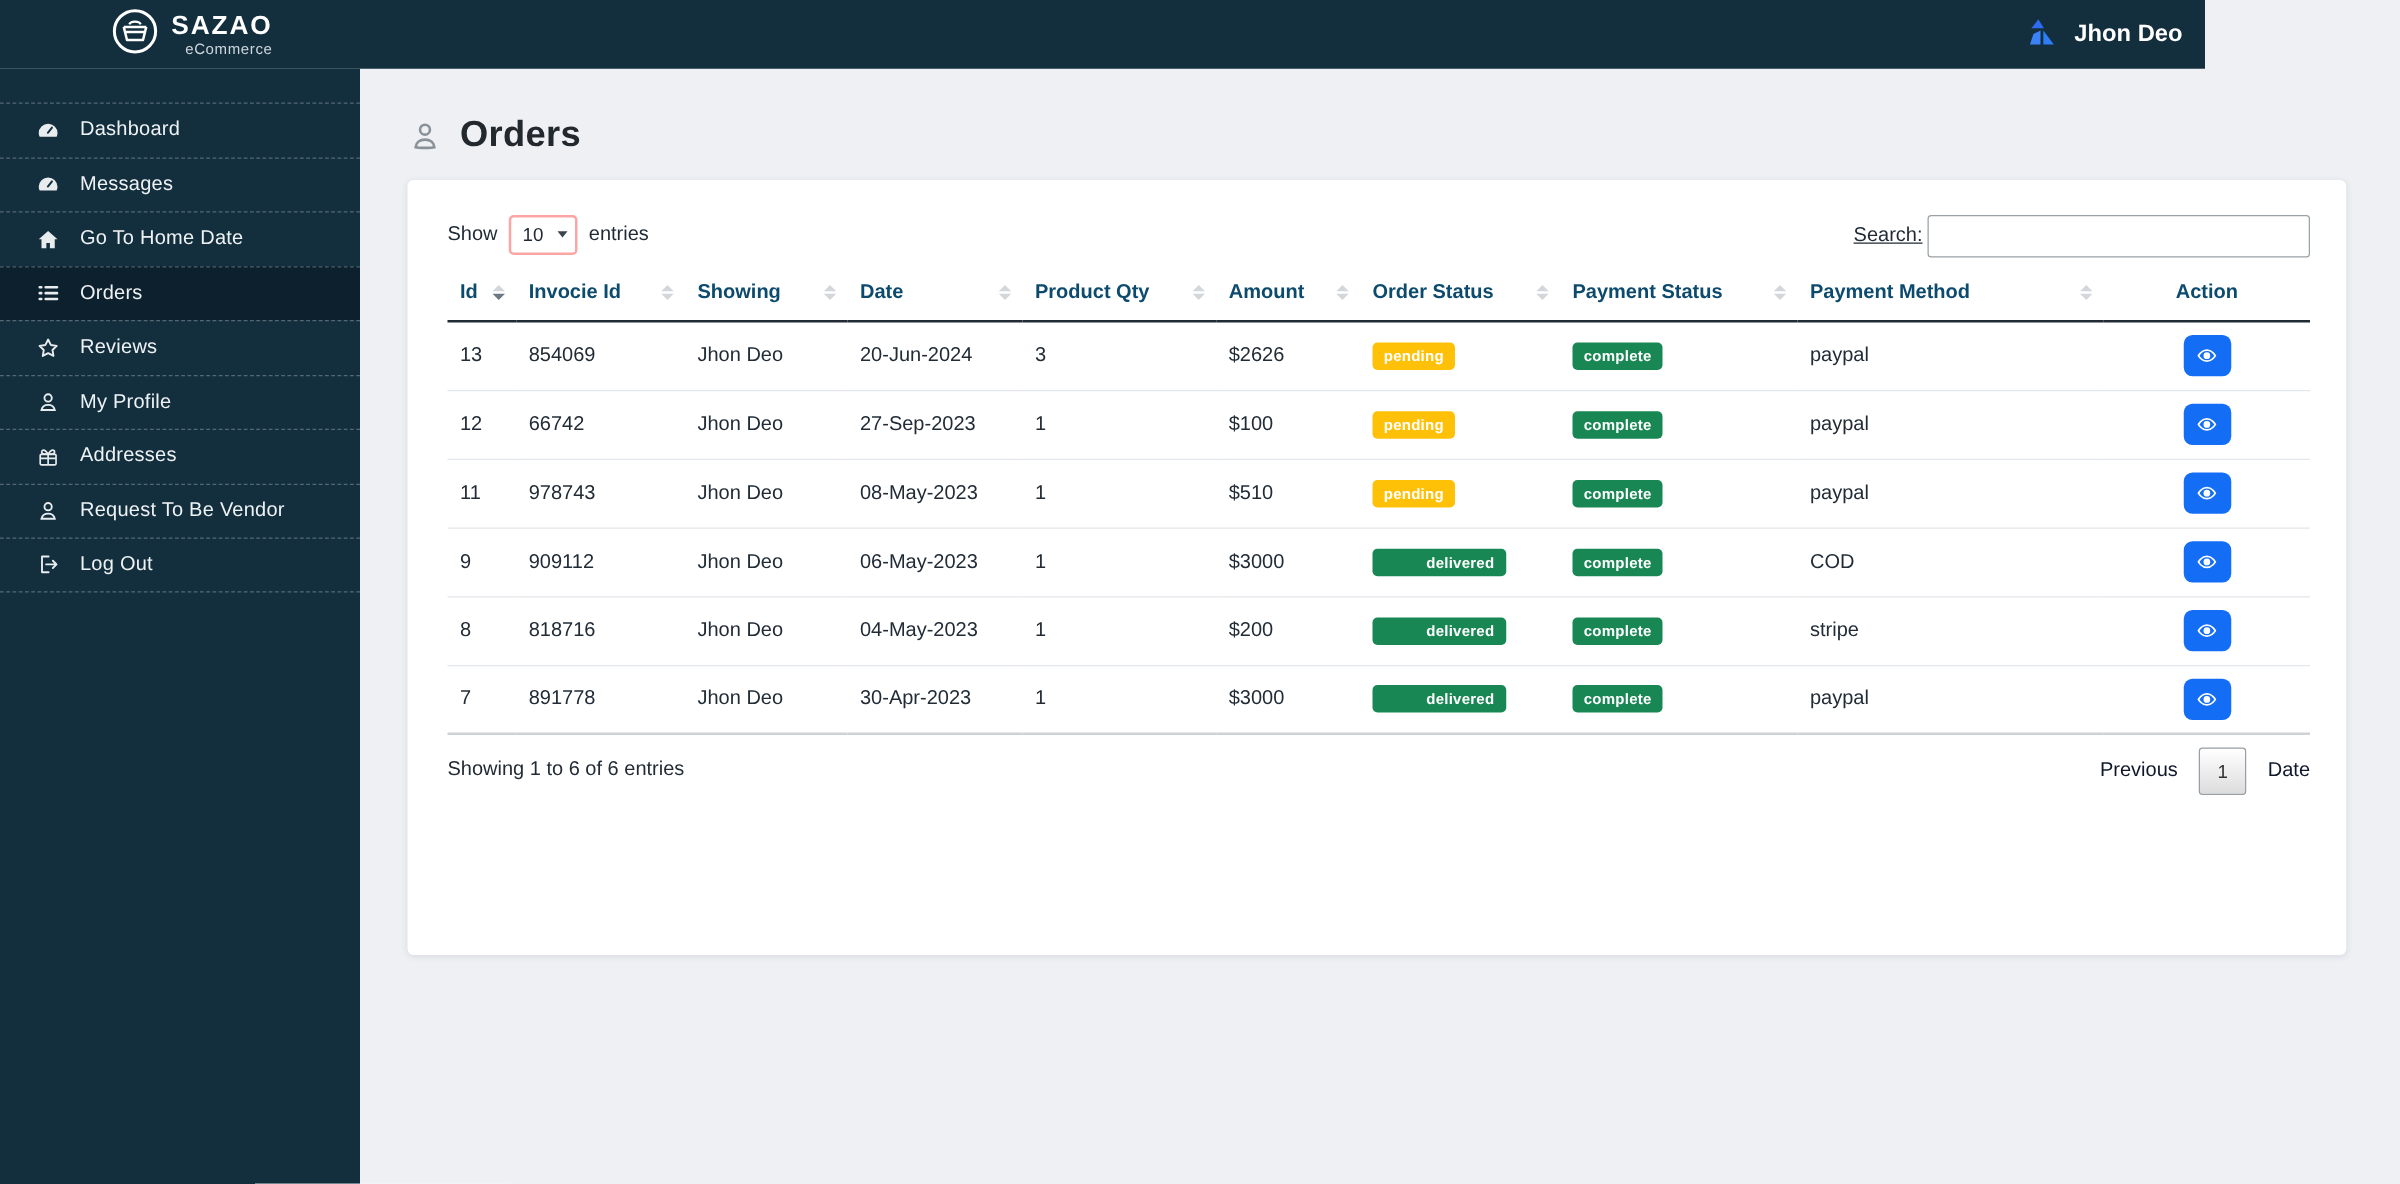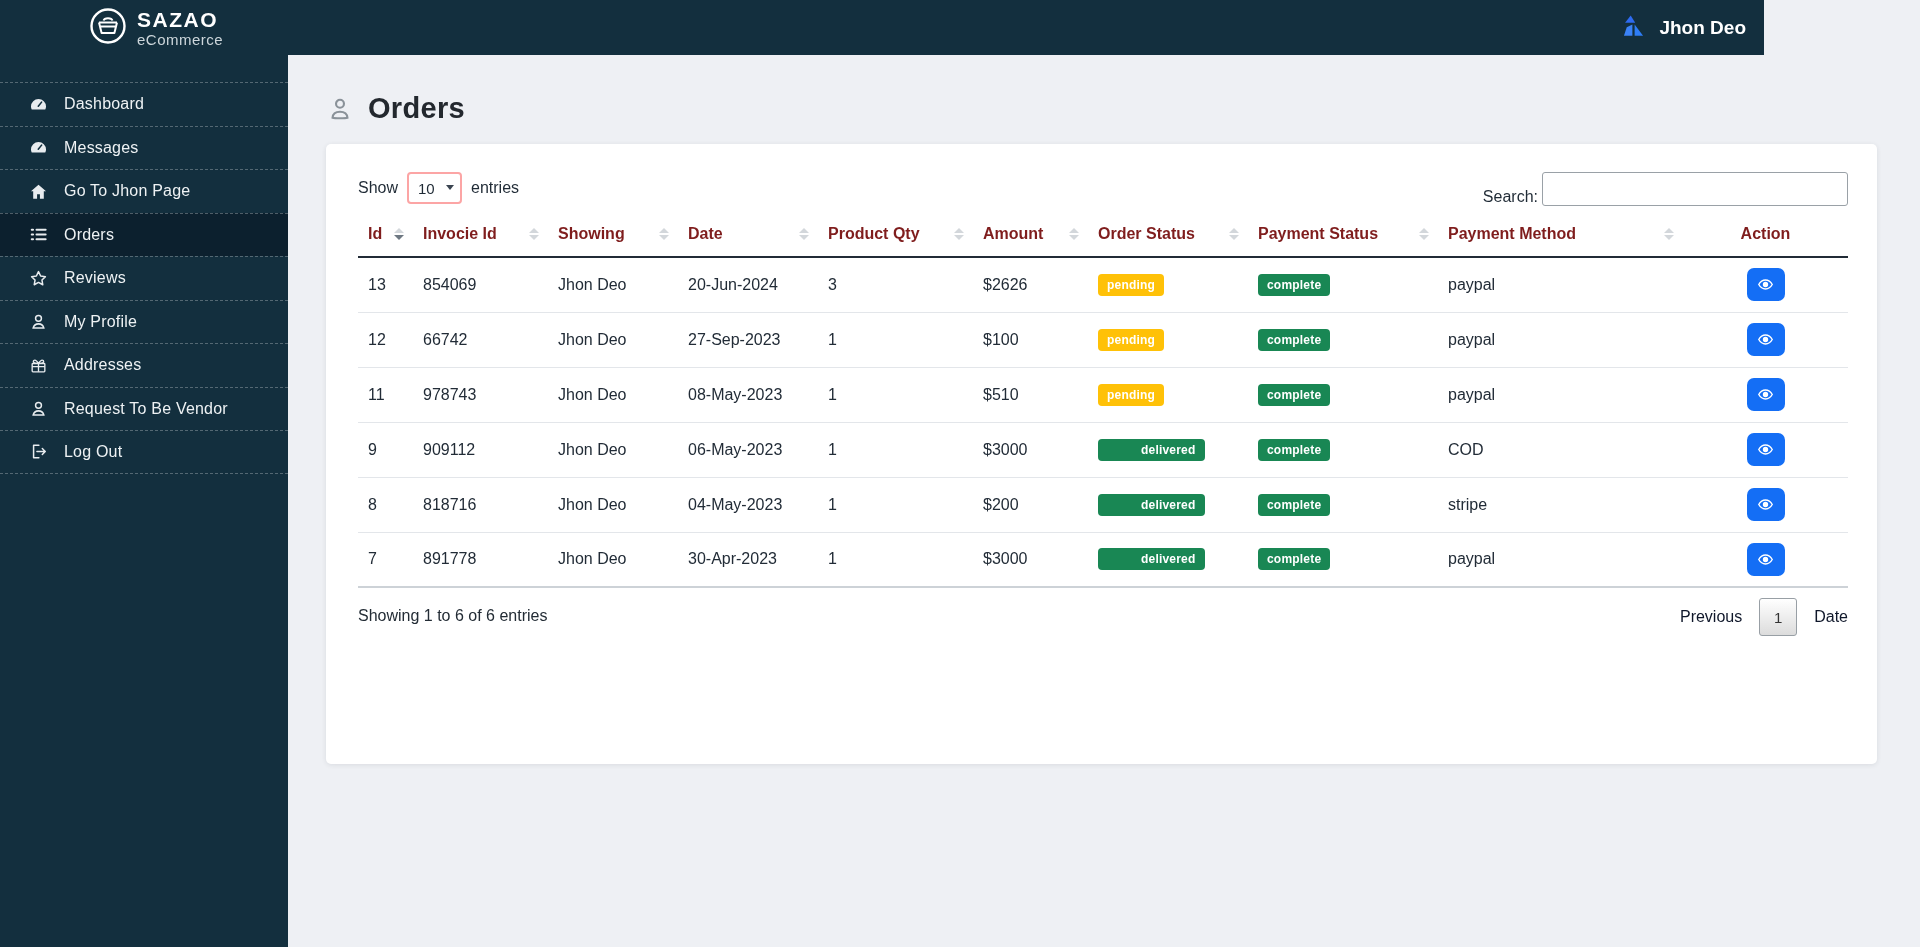--- a/index.html
+++ b/index.html
@@ -13,21 +13,21 @@
 
   
   .topbar {
     position:absolute; left:0; top:0; width:1764px; height:55px;
     background:var(--navbar-bg, #132f3e); z-index:3;
     display:flex; align-items:center;
   }
   .brand { display:flex; align-items:center; gap:9px; margin-left:88px; cursor:pointer; }
   .brand-text { display:flex; flex-direction:column; line-height:1; }
   .brand-name { color:#fff; font-size:21px; font-weight:bold; letter-spacing:1.5px; }
-  .brand-tag  { color:#cdd6db; font-size:15px; text-align:right; margin-top:2px; letter-spacing:.5px; }
+  .brand-tag  { color:#cdd6db; font-size:12px; text-align:right; margin-top:2px; letter-spacing:.5px; }
   .user-block { position:absolute; right:18px; top:0; height:55px; display:flex; align-items:center; gap:12px; cursor:pointer; }
   .user-name { color:#fff; font-size:19px; font-weight:bold; }
 
   
   .sidebar {
     position:absolute; left:0; top:55px; width:288px; height:892px;
     background:var(--navbar-bg, #132f3e); z-index:2;
   }
   .side-menu { margin-top:27px; }
   .side-item {
@@ -59,31 +59,31 @@
     width:55px; height:32px; font-size:15px; color:#1f2a35;
     border:2px solid #fca5a5; border-radius:4px; background:#fff;
     padding:0 18px 0 9px; appearance:none; -webkit-appearance:none;
     font-family:"Liberation Sans", sans-serif;
   }
   .select-wrap::after {
     content:""; position:absolute; right:8px; top:13px;
     border-left:4px solid transparent; border-right:4px solid transparent; border-top:5px solid #3a4450;
     pointer-events:none;
   }
-  .search-group { position:absolute; right:0; top:0; display:flex; align-items:flex-end; gap:4px; font-size:16px; color:#1f2a35; }
+  .search-group { position:absolute; right:0; top:0; display:flex; align-items:center; gap:4px; font-size:16px; color:#1f2a35;text-decoration:underline; }
   .search-group input {
     width:306px; height:34px; border:1px solid #9aa1a7; border-radius:3px;
     font-size:15px; padding:0 8px; background:#fff;
   }
 
   
   .table-wrap { position:absolute; left:32px; top:68px; width:1490px; }
   table { border-collapse:collapse; table-layout:fixed; width:1490px; }
   thead th {
-    height:45px; text-align:left; font-size:16px; font-weight:bold; color:#7f1d1d;
+    height:45px; text-align:left; font-size:16px; font-weight:bold; color:#0c4a6e;
     border-bottom:2px solid #212b36; padding:0 20px 0 10px; position:relative; cursor:pointer;
     white-space:nowrap;
   }
   thead th.center { text-align:center; padding-right:10px; }
   tbody td {
     height:55px; font-size:16px; color:#222c37;
     border-bottom:1px solid #e3e6ea; padding-left:10px; white-space:nowrap;
   }
   tbody tr:last-child td { border-bottom:2px solid #cdd2d7; }
   td.action-cell { text-align:center; padding-left:0; }
@@ -169,21 +169,21 @@
       </span>
       <span class="lbl">Messages</span>
     </div>
 
     <div class="side-item">
       <span class="icn">
         <svg width="19" height="19" viewBox="0 0 24 24">
             <path d="M12 3.5l9.5 8.3h-2.8V21h-4.9v-5.4H10.2V21H5.3v-9.2H2.5z" fill="#e8ecef"></path>
           </svg>
       </span>
-      <span class="lbl">Go To Jhon Page</span>
+      <span class="lbl">Go To Home Date</span>
     </div>
 
     <div class="side-item active">
       <span class="icn">
         <svg width="19" height="19" viewBox="0 0 24 24" stroke="#e8ecef" stroke-width="2.6" stroke-linecap="round">
             <path d="M3.5 6h1.6M3.5 12h1.6M3.5 18h1.6M9.5 6H21M9.5 12H21M9.5 18H21"></path>
           </svg>
       </span>
       <span class="lbl">Orders</span>
     </div>

